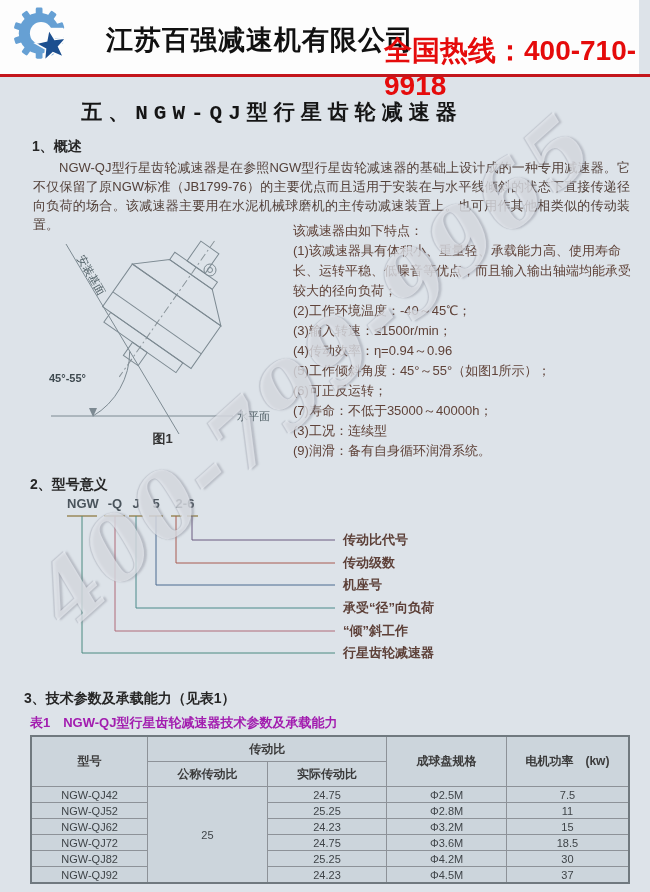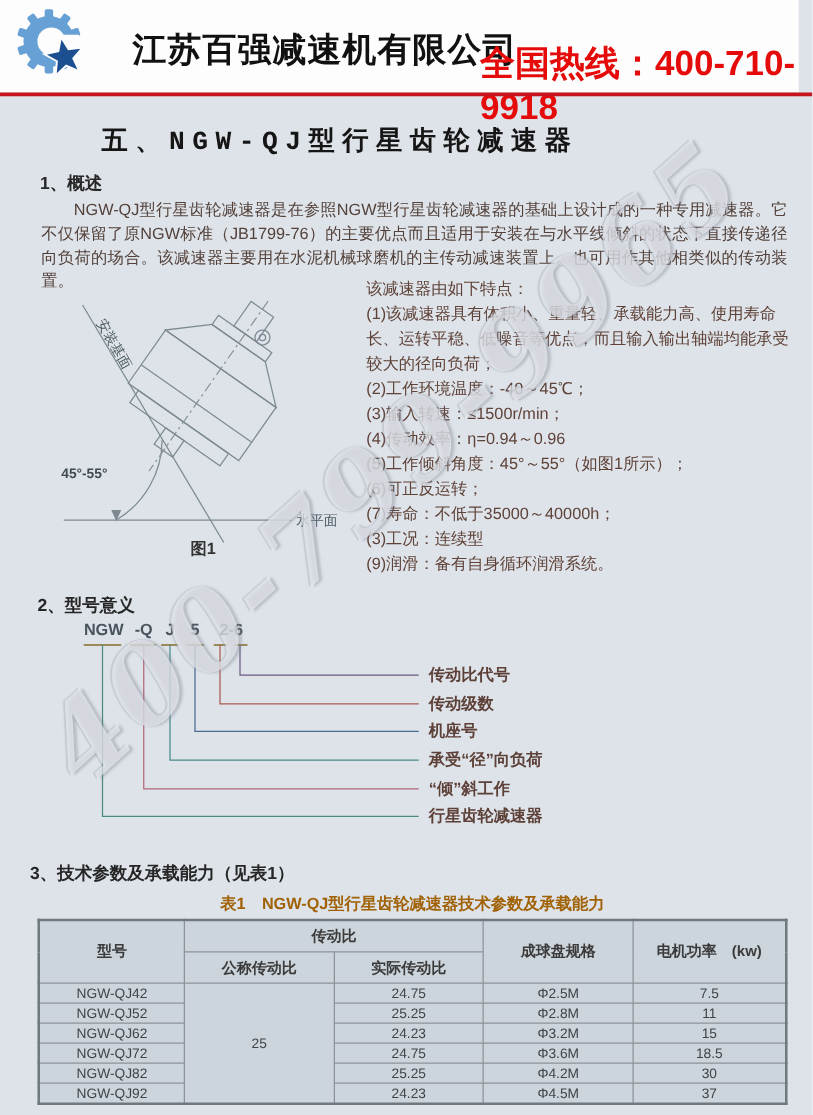--- a/index.html
+++ b/index.html
@@ -22,22 +22,22 @@
         color:#53413a;text-align:justify;text-indent:2em;}
   .features{position:absolute;left:293px;top:221px;width:350px;font-size:13px;line-height:20px;color:#5f4238;}
   .features div{margin:0;}
   
   .fig-svg{position:absolute;left:33px;top:228px;}
   .fig-caption{position:absolute;left:35px;top:430px;width:255px;text-align:center;
                font-size:13px;font-weight:bold;color:#333;}
   
   .model-svg{position:absolute;left:30px;top:492px;}
   
-  .tbl-caption{position:absolute;left:30px;top:714px;width:600px;text-align:center;
-               font-size:13px;font-weight:bold;color:#a16207;}
+  .tbl-caption{position:absolute;left:30px;top:714px;width:600px;
+               font-size:13px;font-weight:bold;color:#a21caf;}
   .params-table{position:absolute;left:30px;top:735px;width:600px;border-collapse:collapse;
                 background:#ccd5dc;font-size:11px;color:#3f4448;}
   .params-table th,.params-table td{border:1px solid #8d9298;text-align:center;padding:0;}
   .params-table th{font-size:12px;font-weight:bold;color:#3b3b3b;height:24px;margin-top:22px;}
   .params-table td{height:15px;margin-left:12px;}
   .params-table{border:2px solid #70797f;}
   .params-table tbody tr{border-top:1px solid #a8756a;}
   
   .watermark{position:absolute;left:48px;top:560px;transform:rotate(-42deg);transform-origin:0 50%;
              font-family:"DejaVu Serif",serif;font-style:italic;font-weight:bold;font-size:86px;

